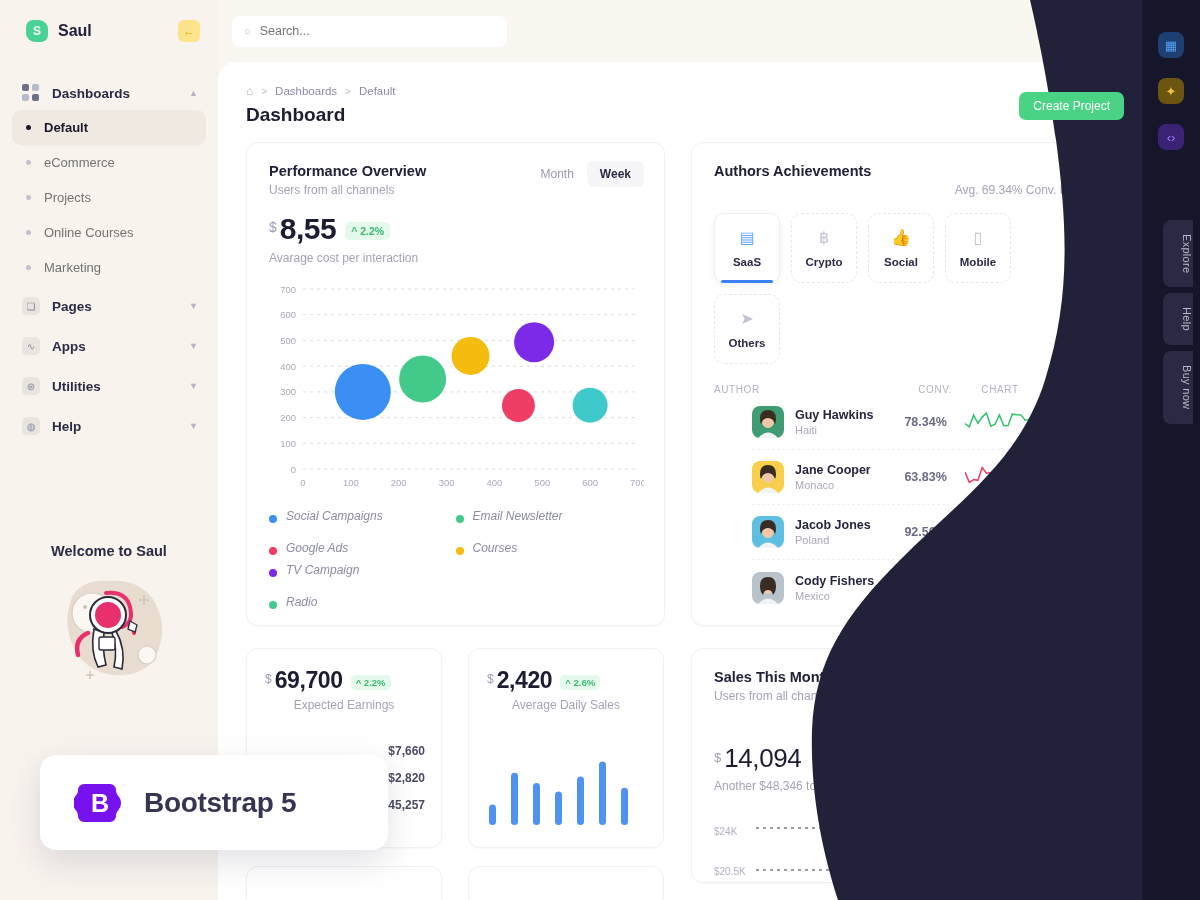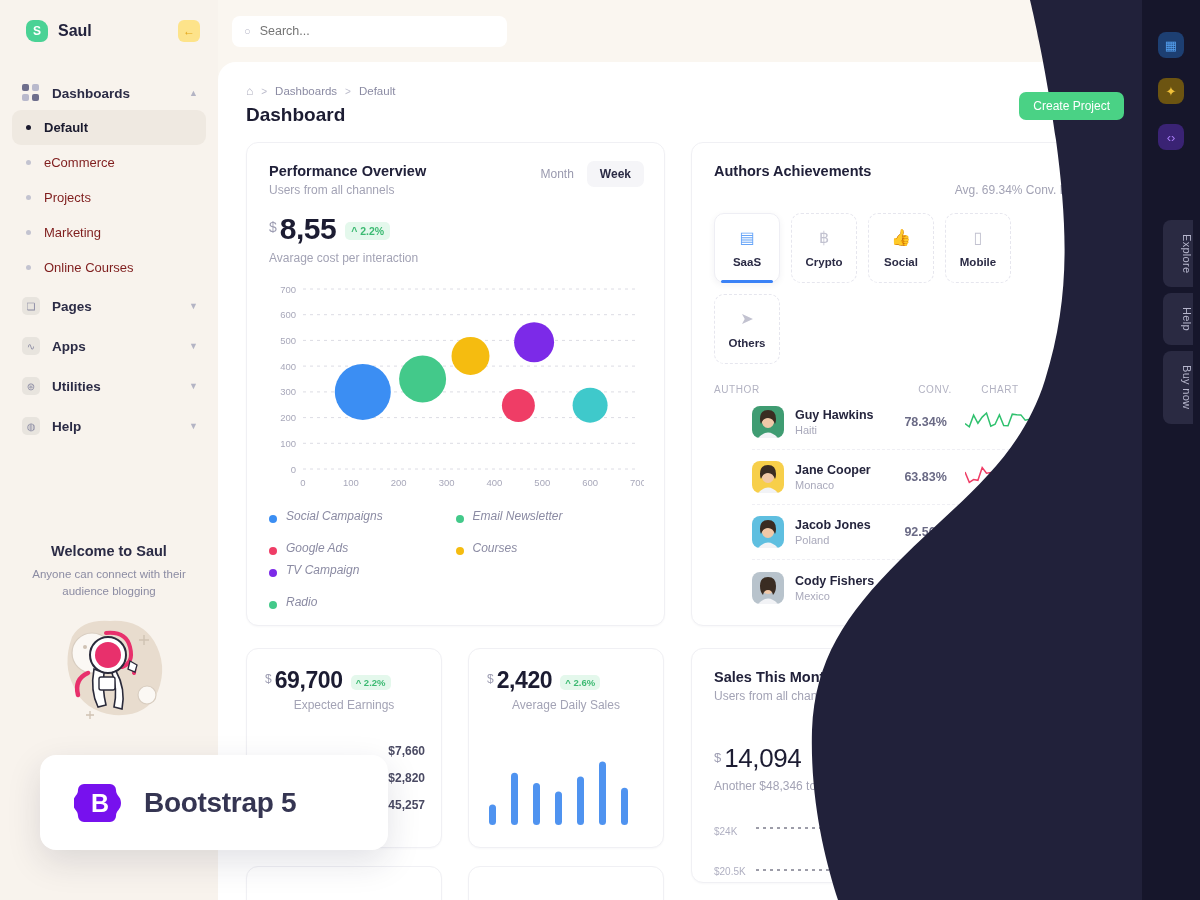--- a/index.html
+++ b/index.html
@@ -61,21 +61,21 @@
   .chev { margin-left: auto; font-size: 9px; color: #b4b4c4; }
 
   .nav-sub-item {
     display: flex; align-items: center; height: 35px; margin: 0 12px;
     padding-left: 14px; border-radius: 9px; cursor: pointer;
   }
   .nav-sub-item.active { background: #efe9e1; }
   .dot { width: 5px; height: 5px; border-radius: 50%; background: #c3c3d0; flex:0 0 auto;}
   .nav-sub-item.active .dot { background: #1a1a2e; }
   .nav-sub-label {
-    margin-left: 13px; font-size: 13px; color: #7f1d1d;
+    margin-left: 13px; font-size: 13px; color: #737373;
   }
   .nav-sub-item.active .nav-sub-label { color: #1a1a2e; font-weight: bold; }
 
   
   .welcome { margin-top: 100px; padding: 0 21px; text-align: center; }
   .welcome-title { font-size: 14.5px; font-weight: bold; color: #2b2b45; }
   .welcome-sub { margin-top: 7px; font-size: 11.5px; color: #8c8ca3; line-height: 1.45; }
   .astro-wrap { margin-top: 8px; display:flex; justify-content:center; }
 
   
@@ -325,25 +325,25 @@
       <div class="nav-sub-item">
         <span class="dot"></span>
         <span class="nav-sub-label">eCommerce</span>
       </div>
       <div class="nav-sub-item">
         <span class="dot"></span>
         <span class="nav-sub-label">Projects</span>
       </div>
       <div class="nav-sub-item">
         <span class="dot"></span>
-        <span class="nav-sub-label">Marketing</span>
+        <span class="nav-sub-label">Online Courses</span>
       </div>
       <div class="nav-sub-item">
         <span class="dot"></span>
-        <span class="nav-sub-label">Online Courses</span>
+        <span class="nav-sub-label">Marketing</span>
       </div>
 
       <div class="nav-group-head" style="margin-top:4px">
         <div class="nav-ico soft">❏</div>
         <div class="nav-label">Pages</div>
         <div class="chev">▼</div>
       </div>
 
       <div class="nav-group-head" style="margin-top:6px">
         <div class="nav-ico soft">∿</div>
@@ -359,21 +359,20 @@
 
       <div class="nav-group-head" style="margin-top:6px">
         <div class="nav-ico soft">◍</div>
         <div class="nav-label">Help</div>
         <div class="chev">▼</div>
       </div>
     </div>
 
     <div class="welcome">
       <div class="welcome-title">Welcome to Saul</div>
-      <div class="welcome-sub">Anyone can connect with their audience blogging</div>
       <div class="astro-wrap">
         <svg width="130" height="120" viewBox="0 0 130 120">
           <path d="M28 30 Q18 58 30 80 Q40 104 70 108 Q104 110 114 84 Q124 58 110 34 Q96 12 66 14 Q38 12 28 30Z" fill="#e8dcce"></path>
           <circle cx="48" cy="46" r="20" fill="#fbf8f4" stroke="#d8cdc0" stroke-width="1.2"></circle>
           <circle cx="41" cy="40" r="2" fill="#cfc2b3"></circle>
             <circle cx="53" cy="52" r="1.6" fill="#cfc2b3"></circle>
           <circle cx="103" cy="88" r="9" fill="#fbf8f4" stroke="#d8cdc0" stroke-width="1.2"></circle>
           <path d="M62 26 Q82 24 86 40 Q90 56 78 60" stroke="#e8306c" stroke-width="4" fill="none" stroke-linecap="round"></path>
           <circle cx="64" cy="48" r="18" fill="#fff" stroke="#2a2a3a" stroke-width="2"></circle>
           <circle cx="64" cy="48" r="13" fill="#e8306c"></circle>

